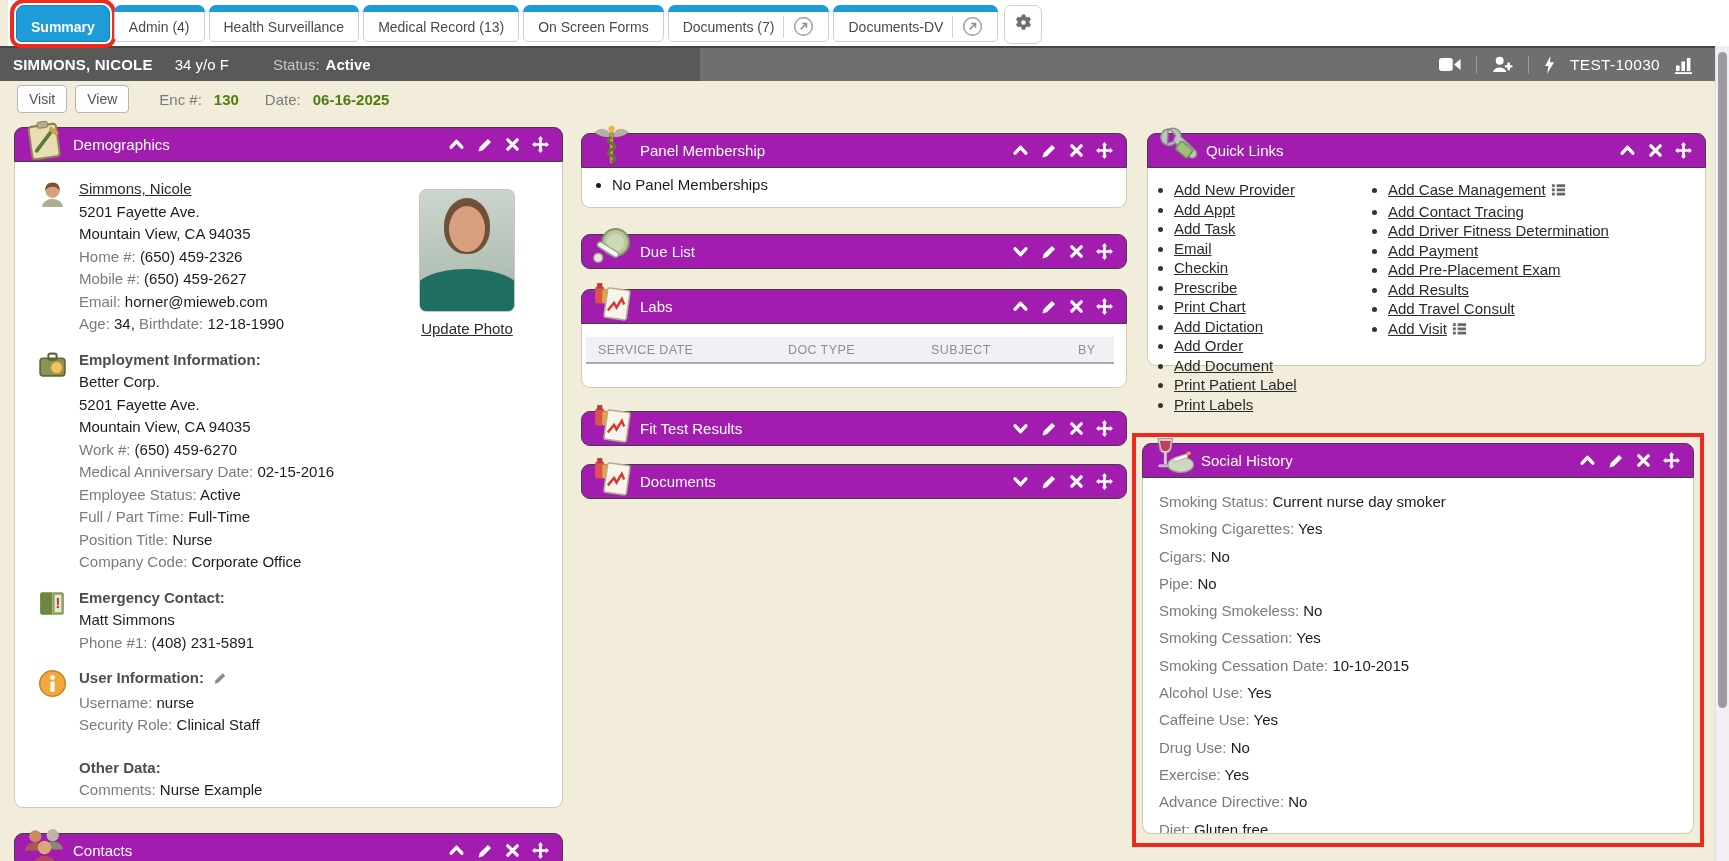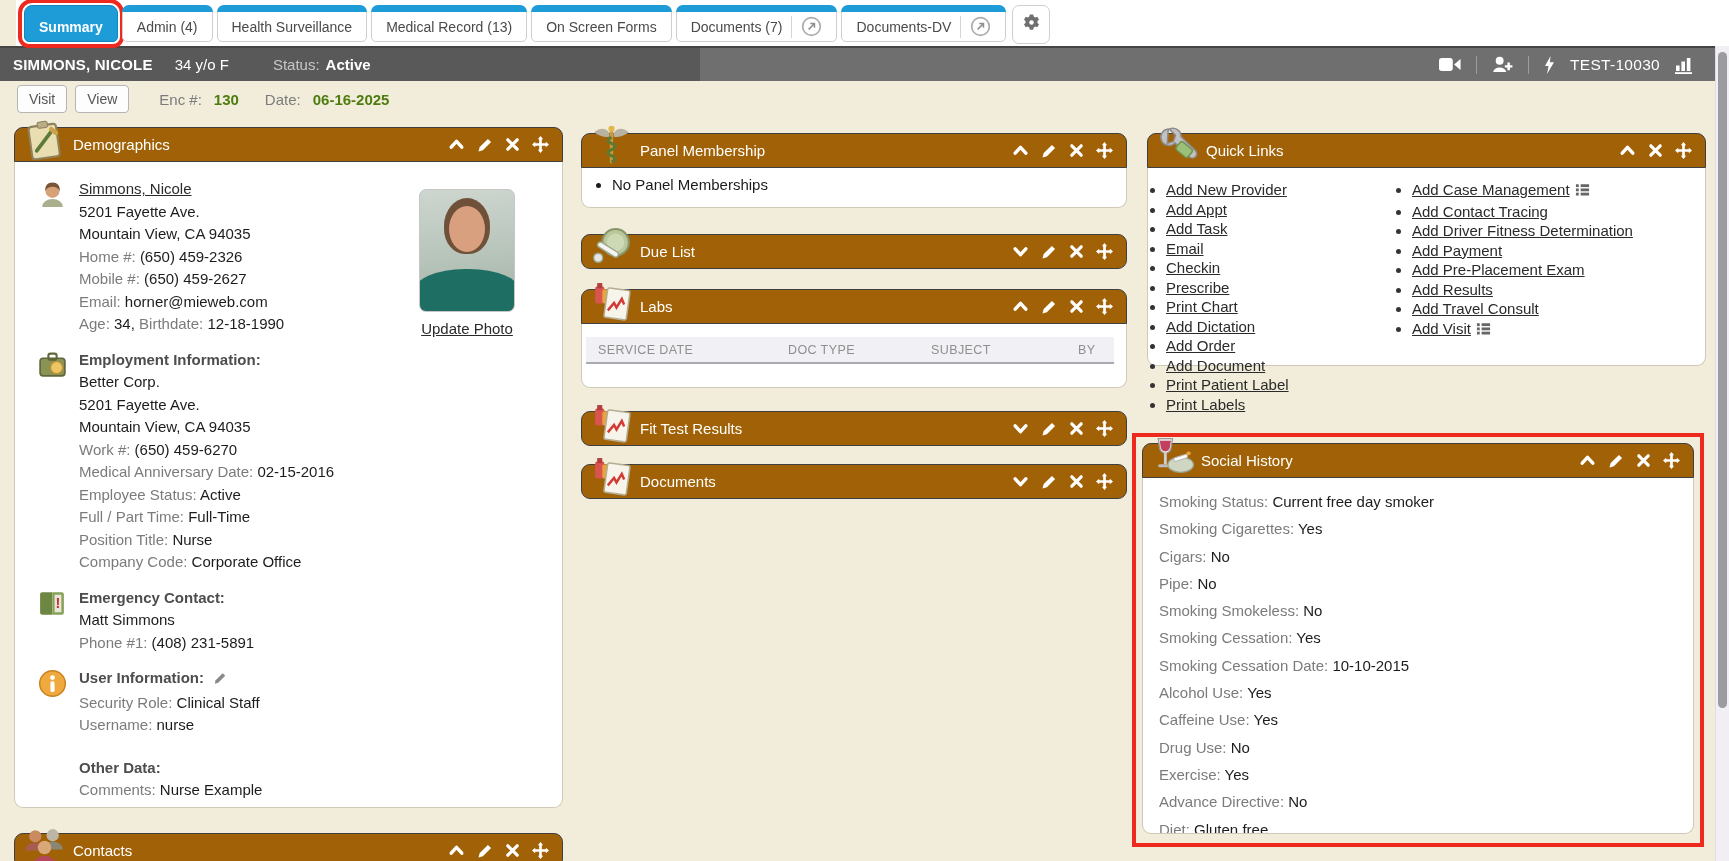--- a/index.html
+++ b/index.html
@@ -1,20 +1,20 @@
 <!DOCTYPE html>
 <html><head>
 <meta charset="utf-8">
 <style>
   html,body{margin:0;padding:0;}
   body{font-family:"Liberation Sans","DejaVu Sans",sans-serif;background:#dedede;}
   .screen{position:relative;width:1729px;height:861px;background:#f2ecda;overflow:hidden;}
 
   
-  .tabbar{position:absolute;top:0;left:16px;right:0;height:46px;background:#fff;display:flex;align-items:flex-start;padding:5px 0 0 8px;box-sizing:border-box;z-index:30;}
+  .tabbar{position:absolute;top:0;left:8px;right:0;height:46px;background:#fff;display:flex;align-items:flex-start;padding:5px 0 0 8px;box-sizing:border-box;z-index:30;}
   .tab{position:relative;display:flex;align-items:center;margin-right:4px;height:37px;box-sizing:border-box;
        background:#fff;border:1px solid #cfcfcf;border-radius:8px 8px 5px 5px;color:#4a4a4a;
        font-size:14px;padding:6px 14px 0 14px;cursor:pointer;}
   .tab::before{content:'';position:absolute;top:-1px;left:-1px;right:-1px;height:7px;background:#1e9cd8;border-radius:8px 8px 0 0;}
   .tab.active{background:#1e9cd8;border-color:#1586bd;color:#fff;font-weight:bold;outline:4px solid #ee2a1e;outline-offset:2px;}
   .tab.active::before{display:none;}
   .tab .popout{display:inline-flex;align-items:center;margin-left:9px;padding-left:9px;border-left:1px solid #d4d4d4;height:22px;}
   .gear-btn{width:36px;height:37px;background:#fff;border:1px solid #cfcfcf;border-radius:7px;display:flex;align-items:center;justify-content:center;margin-left:2px;cursor:pointer;}
 
   
@@ -36,21 +36,21 @@
   .enc-val{color:#4d7c0f;font-size:15px;font-weight:bold;margin-left:4px;}
   .enc-lbl.date{margin-left:18px;}
 
   
   .content{position:absolute;top:81px;left:0;right:0;bottom:0;overflow:hidden;}
   .col-left{position:absolute;left:14px;top:46px;width:549px;}
   .col-mid{position:absolute;left:581px;top:52px;width:546px;}
   .col-right{position:absolute;left:1147px;top:52px;width:559px;}
 
   
-  .panel-header{position:relative;height:35px;background:#a16207;border:1px solid #3f3f3f;border-radius:9px;display:flex;align-items:center;padding:0 13px 0 58px;box-sizing:border-box;}
+  .panel-header{position:relative;height:35px;background:#a21caf;border:1px solid #3f3f3f;border-radius:9px;display:flex;align-items:center;padding:0 13px 0 58px;box-sizing:border-box;}
   .panel-header.expanded{border-radius:9px 9px 0 0;}
   .panel-title{color:#fff;font-size:15px;white-space:nowrap;}
   .panel-controls{margin-left:auto;display:flex;align-items:center;gap:12px;}
   .pc{display:flex;align-items:center;cursor:pointer;}
   .panel-icon{position:absolute;left:7px;top:-10px;width:45px;height:45px;z-index:2;}
   .panel-body{background:#fff;border:1px solid #cfc9b8;border-top:none;border-radius:0 0 9px 9px;box-sizing:border-box;position:relative;}
 
   
   .demo-body{height:646px;padding:16px 18px 0 18px;font-size:15px;overflow:hidden;}
   .demo-section{position:relative;padding-left:46px;margin-bottom:13px;line-height:22.5px;}
@@ -69,21 +69,21 @@
   
   .mid-gap1{margin-top:26px;} .mid-gap2{margin-top:20px;} .mid-gap3{margin-top:23px;} .mid-gap4{margin-top:18px;}
   .pm-body{height:40px;padding:4px 0 0 0;}
   .pm-body ul{margin:4px 0 0 0;padding-left:30px;font-size:15px;color:#1c1c1c;}
   .labs-body{height:64px;padding:13px 12px 0 4px;}
   .grid-head{display:flex;align-items:center;height:25px;background:#f1f0f4;border-bottom:2px solid #aaaab2;font-size:12.5px;color:#8f8f8f;letter-spacing:.4px;}
   .gh-c{box-sizing:border-box;padding-left:12px;white-space:nowrap;}
   .gh-1{width:190px;} .gh-2{width:143px;} .gh-3{width:147px;} .gh-4{flex:1;}
 
   
-  .ql-body{height:198px;padding:12px 6px 0 0;display:flex;gap:32px;}
+  .ql-body{height:198px;padding:12px 6px 0 8px;display:flex;}
   .ql-col{list-style:disc;margin:0;padding-left:18px;font-size:15px;line-height:19.5px;color:#1c1c1c;}
   .ql-col.c1{width:196px;flex:none;}
   .ql-col.c2{flex:1;}
   .ql-col li::marker{color:#333;}
   .ql-col a{white-space:nowrap;}
   .menu-ic{display:inline-block;vertical-align:-2px;margin-left:5px;}
 
   
   .sh-redbox{position:absolute;left:-15px;top:300px;width:572px;height:414px;border:4px solid #ee2a1e;box-sizing:border-box;}
   .sh-panel{position:absolute;left:6px;top:6px;right:6px;bottom:6px;}
@@ -324,23 +324,23 @@
                   <rect x="13" y="12.8" width="4" height="10.5" rx="1.6" fill="#fff"></rect>
                 </svg>
             </span>
             <div class="demo-head"><span>User Information:</span>
               <span class="menu-ic"><svg viewBox="0 0 16 16" width="14" height="14">
                     <path d="M2 14.5 l1-4 8-8 3 3-8 8z" fill="#8a8a8a"></path>
                   </svg></span>
             </div>
             <div>
 
+                <div><span class="lbl">Username:</span> <span class="val">nurse</span></div>
+
                 <div><span class="lbl">Security Role:</span> <span class="val">Clinical Staff</span></div>
-
-                <div><span class="lbl">Username:</span> <span class="val">nurse</span></div>
               </div>
           </div>
 
           <div class="demo-section" style="margin-top:20px;">
             <div class="demo-head">Other Data:</div>
             <div>
 
                 <div><span class="lbl">Comments:</span> <span class="val">Nurse Example</span></div>
               </div>
           </div>
@@ -711,21 +711,21 @@
               <span class="pc">
                   <svg viewBox="0 0 18 18" width="17" height="17">
                     <path d="M9 2.5 V15.5 M2.5 9 H15.5" stroke="#fff" stroke-width="2.8"></path>
                     <path d="M9 0 L11.8 3.4 H6.2 Z M9 18 L6.2 14.6 H11.8 Z M0 9 L3.4 6.2 V11.8 Z M18 9 L14.6 11.8 V6.2 Z" fill="#fff"></path>
                   </svg>
                 </span>
             </span>
           </div>
           <div class="panel-body sh-body">
 
-              <div><span class="lbl">Smoking Status:</span> <span class="val">Current free day smoker</span></div>
+              <div><span class="lbl">Smoking Status:</span> <span class="val">Current nurse day smoker</span></div>
 
               <div><span class="lbl">Smoking Cigarettes:</span> <span class="val">Yes</span></div>
 
               <div><span class="lbl">Cigars:</span> <span class="val">No</span></div>
 
               <div><span class="lbl">Pipe:</span> <span class="val">No</span></div>
 
               <div><span class="lbl">Smoking Smokeless:</span> <span class="val">No</span></div>
 
               <div><span class="lbl">Smoking Cessation:</span> <span class="val">Yes</span></div>

